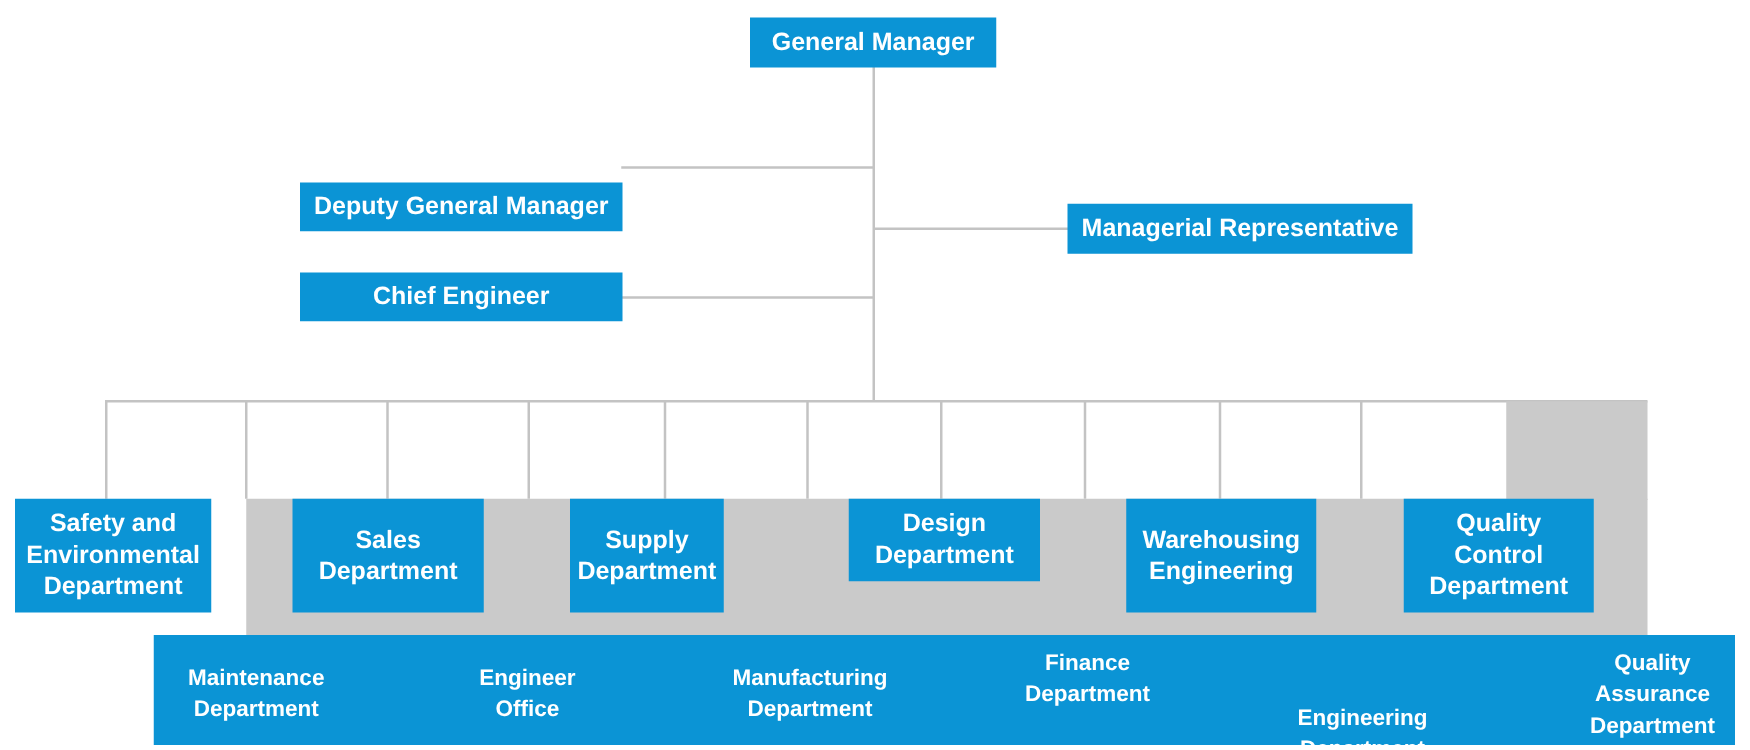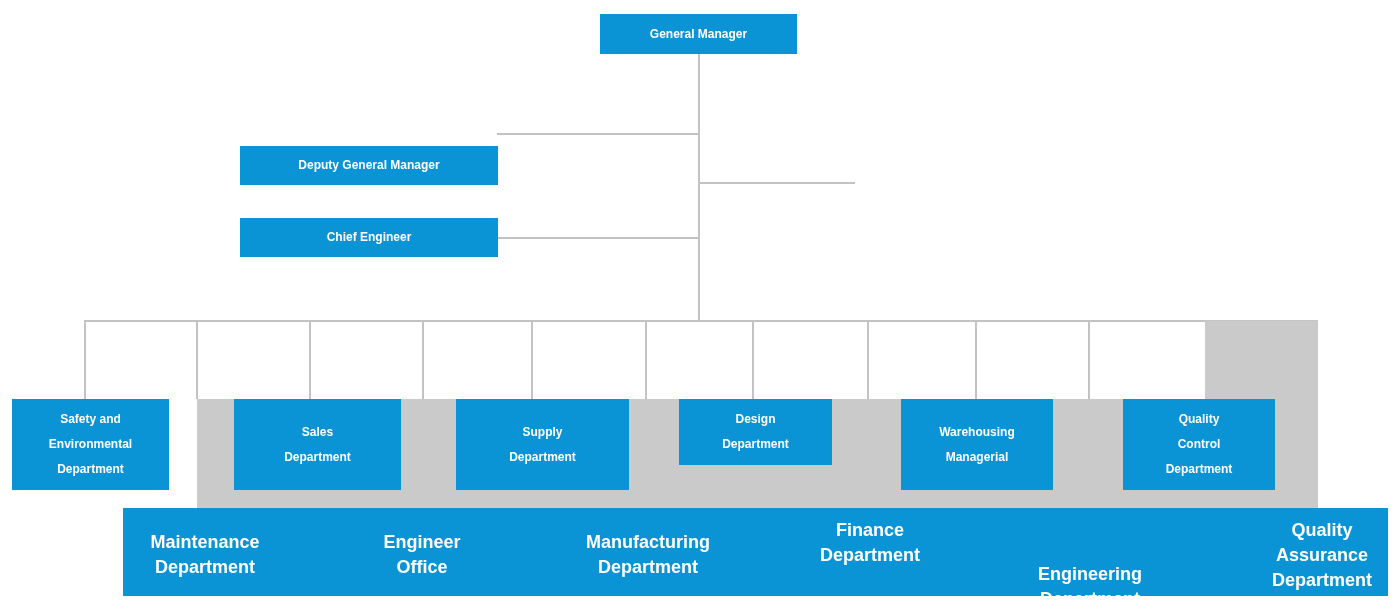--- a/index.html
+++ b/index.html
@@ -18,21 +18,21 @@
     font-family:"Liberation Sans", sans-serif;
   }
   .line-h{position:absolute;height:2px;background:var(--line);}
   .line-v{position:absolute;width:2px;background:var(--line);}
   .gray{position:absolute;background:var(--gray);}
   .node{
     position:absolute;
     background:var(--blue);
     color:var(--white);
     font-weight:bold;
-    font-size:12px;
+    font-size:20px;
     line-height:25px;
     display:flex;
     align-items:center;
     justify-content:center;
     text-align:center;
     white-space:pre-line;
   }
   .bar{
     position:absolute;
     background:var(--blue);
@@ -71,33 +71,34 @@
   <div class="line-v" style="left:752px;top:320px;height:79px;"></div>
   <div class="line-v" style="left:867px;top:320px;height:79px;"></div>
   <div class="line-v" style="left:975px;top:320px;height:79px;"></div>
   <div class="line-v" style="left:1088px;top:320px;height:79px;"></div>
 
   <div class="gray" style="left:1205px;top:321px;width:113px;height:79px;"></div>
   <div class="gray" style="left:197px;top:399px;width:1121px;height:109px;"></div>
 
   <div class="node" style="left:600px;top:14px;width:197px;height:40px;">General Manager</div>
   <div class="node" style="left:240px;top:115px;width:258px;height:39px;margin-top:31px;">Deputy General Manager</div>
+  <div class="node" style="left:854px;top:163px;width:276px;height:40px;">Managerial Representative</div>
   <div class="node" style="left:240px;top:218px;width:258px;height:39px;text-align:center;">Chief Engineer</div>
 
   <div class="node" style="left:12px;top:399px;width:157px;height:91px;">Safety and
 Environmental
 Department</div>
-  <div class="node" style="left:234px;top:399px;width:167px;height:91px;">Sales
+  <div class="node" style="left:234px;top:399px;width:153px;height:91px;">Sales
 Department</div>
-  <div class="node" style="left:456px;top:399px;width:173px;height:91px;">Supply
+  <div class="node" style="left:456px;top:399px;width:123px;height:91px;">Supply
 Department</div>
   <div class="node" style="left:679px;top:399px;width:153px;height:66px;">Design
 Department</div>
   <div class="node" style="left:901px;top:399px;width:152px;height:91px;">Warehousing
-Managerial</div>
+Engineering</div>
   <div class="node" style="left:1123px;top:399px;width:152px;height:91px;">Quality
 Control
 Department</div>
 
   <div class="bar" style="left:123px;top:508px;width:1265px;height:88px;"></div>
   <div class="bar-label" style="left:105px;top:508px;width:200px;height:88px;">Maintenance
 Department</div>
   <div class="bar-label" style="left:322px;top:508px;width:200px;height:88px;">Engineer
 Office</div>
   <div class="bar-label" style="left:548px;top:508px;width:200px;height:88px;">Manufacturing

